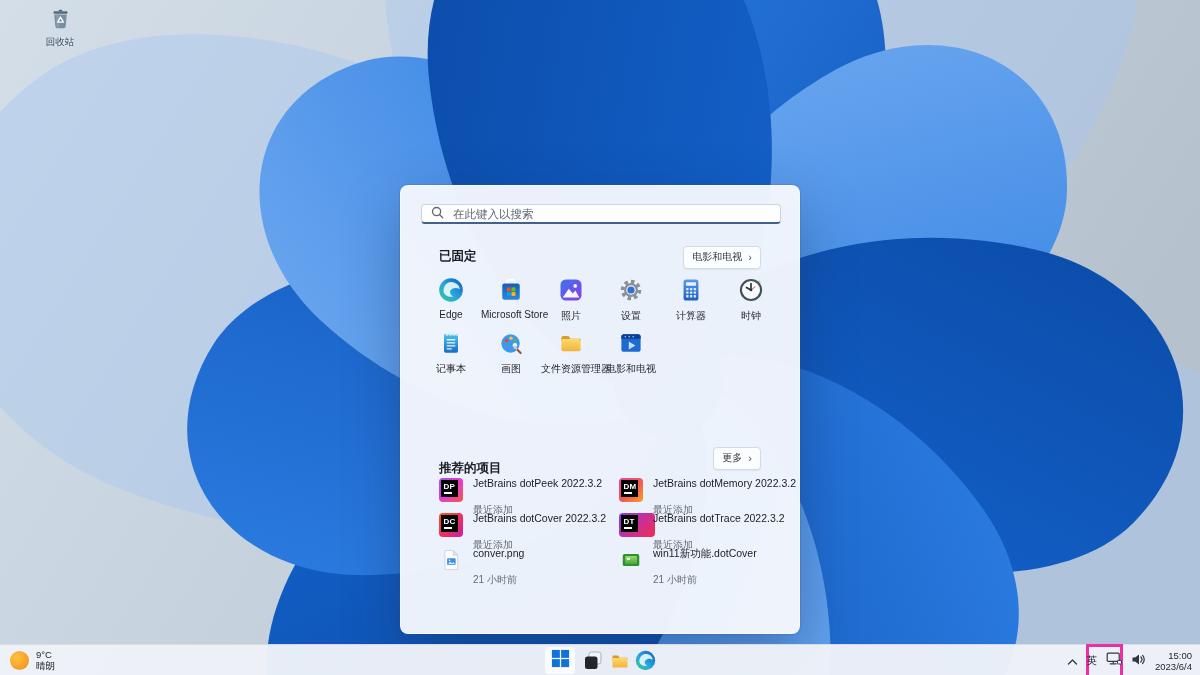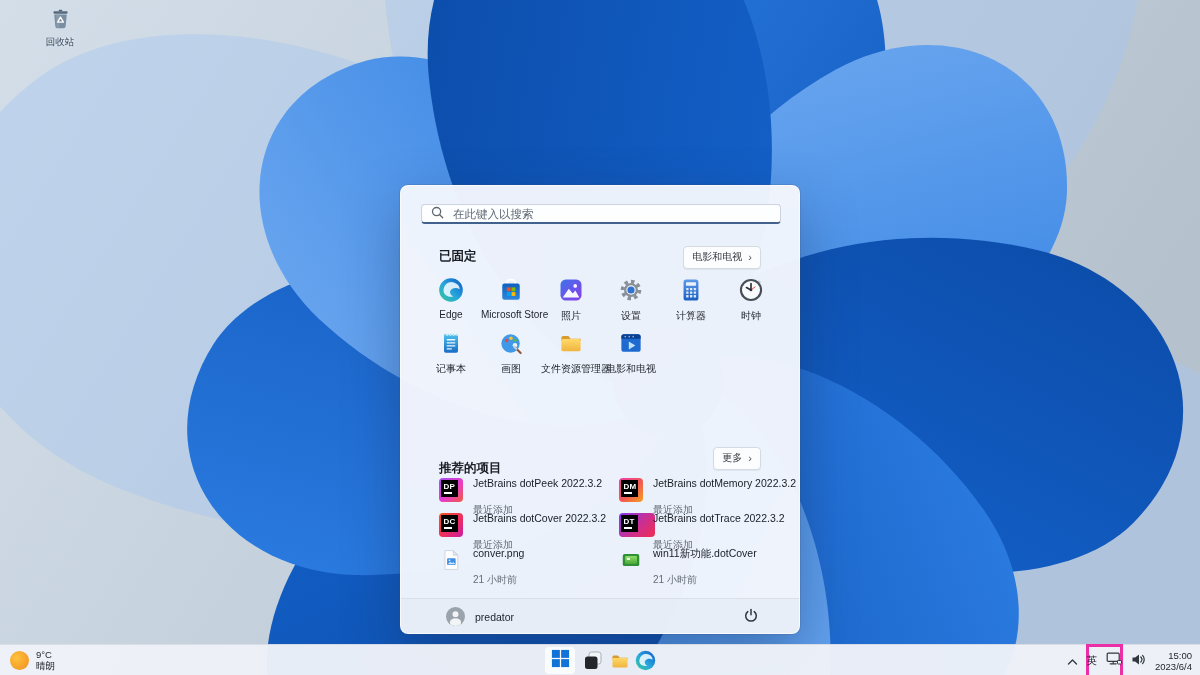--- a/index.html
+++ b/index.html
@@ -381,37 +381,20 @@
         <svg width="24" height="24" viewBox="0 0 32 32">
           <rect x="5" y="8" width="22" height="16" rx="2.5" fill="#2f8f35"></rect>
           <rect x="8" y="10.8" width="16" height="10.4" rx="1.5" fill="url(#gTsc)"></rect>
           <rect x="10.5" y="13" width="4" height="3" fill="#eaf8e2"></rect>
         </svg>
       </div>
       <div class="t">win11新功能.dotCover</div>
       <div class="s">21 小时前</div>
     </div>
 
-    <div id="menu-footer">
-      <div id="user-chip">
-        <div id="avatar">
-          <svg width="19" height="19" viewBox="0 0 32 32">
-            <circle cx="16" cy="12" r="5" fill="#f2f4f6"></circle>
-            <ellipse cx="16" cy="26" rx="9.5" ry="7" fill="#f2f4f6"></ellipse>
-          </svg>
-        </div>
-        <span id="username">predator</span>
-      </div>
-      <div id="power-btn">
-        <svg width="16" height="16" viewBox="0 0 16 16">
-          <path d="M8 1.6 V6.8" stroke="#30373f" stroke-width="1.5" stroke-linecap="round" fill="none"></path>
-          <path d="M4.8 3.6 a5.3 5.3 0 1 0 6.4 0" fill="none" stroke="#30373f" stroke-width="1.5" stroke-linecap="round"></path>
-        </svg>
-      </div>
-    </div>
   </div>
 
   <div id="taskbar">
 
     <div id="weather">
       <div id="sun"></div>
       <div class="wt">
         <div>9°C</div>
         <div>晴朗</div>
       </div>

